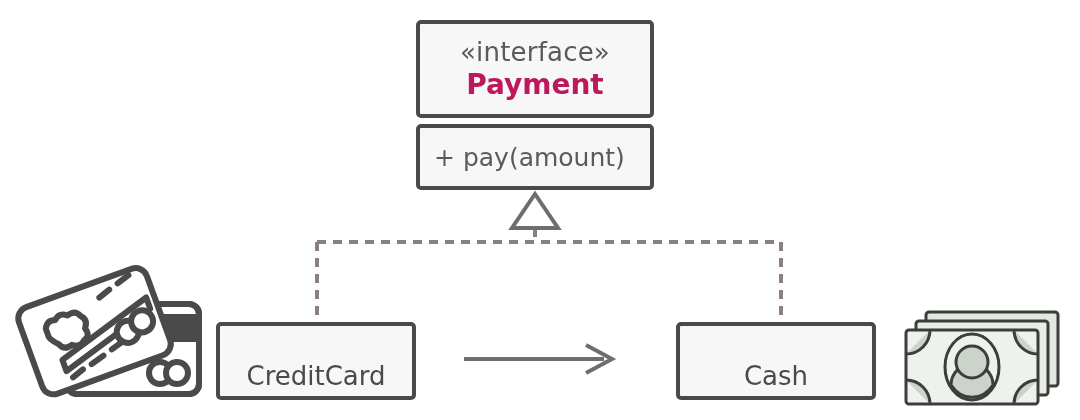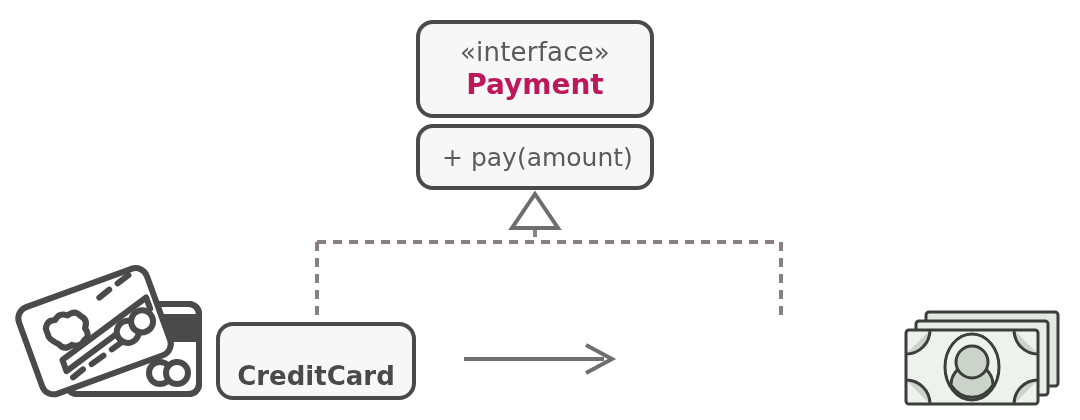--- a/index.html
+++ b/index.html
@@ -25,21 +25,21 @@
     width: 1080px;
     height: 420px;
   }
 
   
   .uml-box {
     position: absolute;
     box-sizing: border-box;
     background: #f7f7f7;
     border: 4px solid #4a4a4a;
-    border-radius: 17px;
+    border-radius: 5px;
     display: flex;
     align-items: center;
     justify-content: center;
     color: #4a4a4a;
   }
 
   #interface-header {
     left: 416px;
     top: 20px;
     width: 238px;
@@ -60,21 +60,21 @@
     color: #be185d;
     line-height: 1.12;
   }
 
   #interface-methods {
     left: 416px;
     top: 124px;
     width: 238px;
     height: 66px;
     justify-content: flex-start;
-    padding-left: 22px;
+    padding-left: 14px;
   }
   .method-text {
     font-size: 25px;
     font-weight: 400;
     color: #5a5a5a;
     white-space: nowrap;
   }
 
   #creditcard-box {
     left: 216px;
@@ -83,21 +83,21 @@
     height: 78px;
   }
   #cash-box {
     left: 676px;
     top: 322px;
     width: 200px;
     height: 78px;
   }
   .impl-name {
     font-size: 26px;
-    font-weight: bold;
+    font-weight: normal;
     color: #4a4a4a;
     margin-top: 30px;
   }
 
   .icon-wrap {
     position: absolute;
   }
   #creditcard-icon-wrap { left: 14px;  top: 252px; width: 196px; height: 166px; }
   #cash-icon-wrap       { left: 898px; top: 306px; width: 172px; height: 108px; }
 </style>
@@ -133,20 +133,23 @@
   </div>
 
   <div class="uml-box" id="interface-methods">
     <div class="method-text">+ pay(amount)</div>
   </div>
 
   <div class="uml-box" id="creditcard-box">
     <div class="impl-name">CreditCard</div>
   </div>
 
+  <div class="uml-box" id="cash-box">
+    <div class="impl-name">Cash</div>
+  </div>
 
   <div class="icon-wrap" id="creditcard-icon-wrap">
     <svg viewBox="0 0 196 166" width="196" height="166">
       <g stroke="#4a4a4a" stroke-width="6" stroke-linejoin="round" stroke-linecap="round">
 
         <rect x="53" y="52" width="132" height="90" rx="10" fill="#ffffff"></rect>
 
         <path d="M 53 62 L 185 62 L 185 90 L 53 90 Z" fill="#4a4a4a" stroke="none"></path>
         <rect x="53" y="52" width="132" height="90" rx="10" fill="none"></rect>
 

